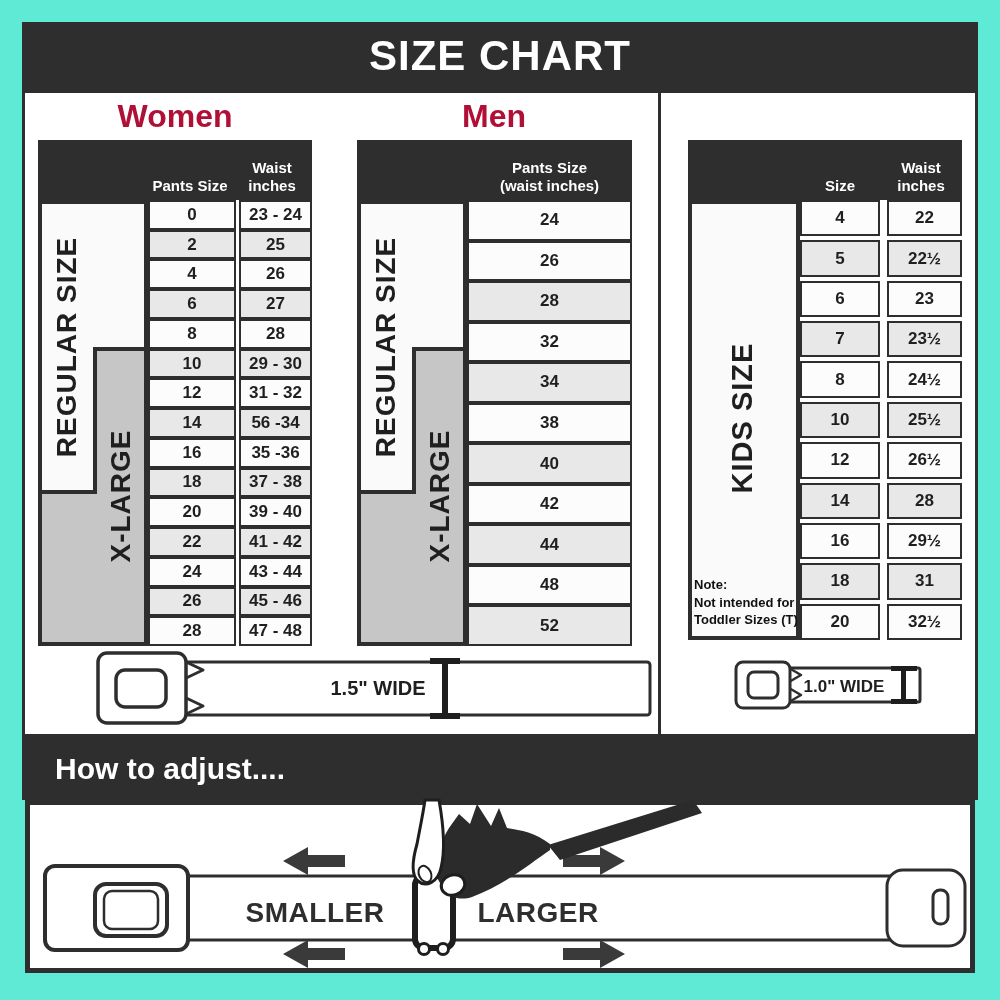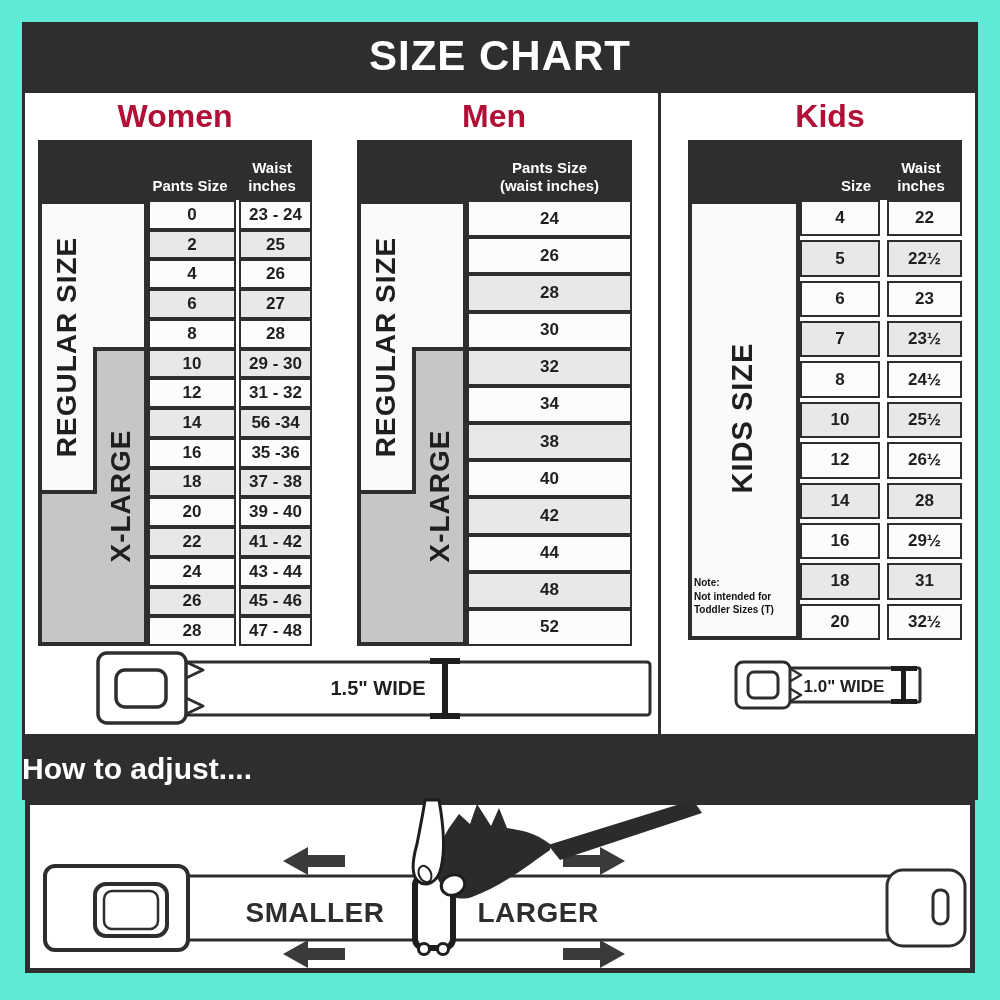--- a/index.html
+++ b/index.html
@@ -5,21 +5,21 @@
   html,body{margin:0;padding:0;background:#ffffff;}
   .stage{position:relative;width:1000px;height:1000px;background:#5eead4;overflow:hidden;
          font-family:"Liberation Sans",sans-serif;color:#1f1f1f;}
   .abs{position:absolute;box-sizing:border-box;}
 
   
   .banner{background:#2e2e2e;color:#ffffff;display:flex;align-items:center;}
   .top-banner{left:22px;top:22px;width:956px;height:68px;justify-content:center;
               font-size:42px;font-weight:700;letter-spacing:1px;}
   .adjust-banner{left:22px;top:737px;width:956px;height:63px;font-size:30px;font-weight:700;
-                 }
+                 padding-left:33px;}
 
   
   .main-panel{left:22px;top:90px;width:956px;height:647px;border:3px solid #2e2e2e;background:#ffffff;}
   .divider{left:658px;top:90px;width:3px;height:647px;background:#2e2e2e;}
 
   
   .section-heading{top:95px;height:42px;font-size:32px;font-weight:700;color:#b00f36;
                    text-align:center;line-height:42px;}
 
   
@@ -36,21 +36,21 @@
   .kids-body .trow:nth-child(even) .cell{background:#e8e8e8;}
   .women-body .size-col{width:84px;}
   .women-body .waist-col{flex:1;}
   .men-body .men-col{flex:1;}
   .kids-body{gap:4px;}
   .kids-body .trow{gap:7px;}
   .kids-body .size-col{width:76px;}
   .kids-body .waist-col{flex:1;}
 
   
-  .note{font-size:10px;font-weight:700;line-height:1.35;color:#111;}
+  .note{font-size:13px;font-weight:700;line-height:1.35;color:#111;}
 
   
   svg{display:block;overflow:visible;}
   svg text{font-family:"Liberation Sans",sans-serif;font-weight:700;fill:#1f1f1f;}
   .rot-label{font-size:28px;letter-spacing:1px;}
   .belt-label{font-size:20px;}
   .belt-label-small{font-size:17px;}
   .adjust-word{font-size:28px;letter-spacing:0.5px;fill:#2e2e2e;}
 
   
@@ -63,21 +63,20 @@
 
   <div class="abs banner top-banner">
     <span>SIZE CHART</span>
   </div>
 
   <div class="abs main-panel"></div>
   <div class="abs divider"></div>
 
   <div class="abs section-heading" style="left:60px;width:230px;">Women</div>
   <div class="abs section-heading" style="left:379px;width:230px;">Men</div>
-  <div class="abs section-heading" style="left:705px;width:250px;">Kids</div>
 
   <div class="abs thead" style="left:38px;top:140px;width:274px;height:60px;">
     <div class="th" style="left:110px;width:84px;">Pants Size</div>
     <div class="th" style="left:194px;width:80px;">
       <span>Waist</span><br>
       <span>inches</span>
     </div>
   </div>
   <div class="abs tbody women-body" style="left:148px;top:200px;width:164px;height:446px;">
     <div class="trow">
@@ -159,23 +158,20 @@
     <div class="trow">
         <div class="cell men-col">24</div>
       </div>
     <div class="trow">
         <div class="cell men-col">26</div>
       </div>
     <div class="trow">
         <div class="cell men-col">28</div>
       </div>
     <div class="trow">
-        <div class="cell men-col">30</div>
-      </div>
-    <div class="trow">
         <div class="cell men-col">32</div>
       </div>
     <div class="trow">
         <div class="cell men-col">34</div>
       </div>
     <div class="trow">
         <div class="cell men-col">38</div>
       </div>
     <div class="trow">
         <div class="cell men-col">40</div>
@@ -195,21 +191,21 @@
   </div>
 
   <svg class="abs" style="left:357px;top:200px;" width="110" height="446" viewBox="0 0 110 446">
     <path d="M57,149 H108 V444 H2 V292 H57 Z" fill="#c6c6c6" stroke="#2e2e2e" stroke-width="4"></path>
     <path d="M2,2 H108 V149 H57 V292 H2 Z" fill="#fafafa" stroke="#2e2e2e" stroke-width="4"></path>
     <text class="rot-label" transform="translate(38,147) rotate(-90)" text-anchor="middle">REGULAR SIZE</text>
     <text class="rot-label" transform="translate(92,296) rotate(-90)" text-anchor="middle">X-LARGE</text>
   </svg>
 
   <div class="abs thead" style="left:688px;top:140px;width:274px;height:60px;">
-    <div class="th" style="left:128px;width:80px;margin-top:32px;">Size</div>
+    <div class="th" style="left:112px;width:80px;margin-top:32px;">Size</div>
     <div class="th" style="left:192px;width:82px;">
       <span>Waist</span><br>
       <span>inches</span>
     </div>
   </div>
   <div class="abs tbody kids-body" style="left:800px;top:200px;width:162px;height:440px;">
     <div class="trow">
         <div class="cell size-col">4</div>
         <div class="cell waist-col">22</div>
       </div>

